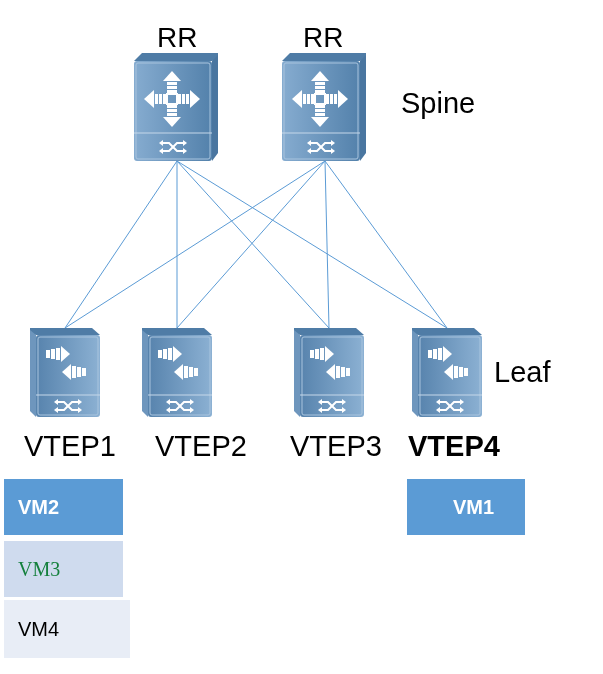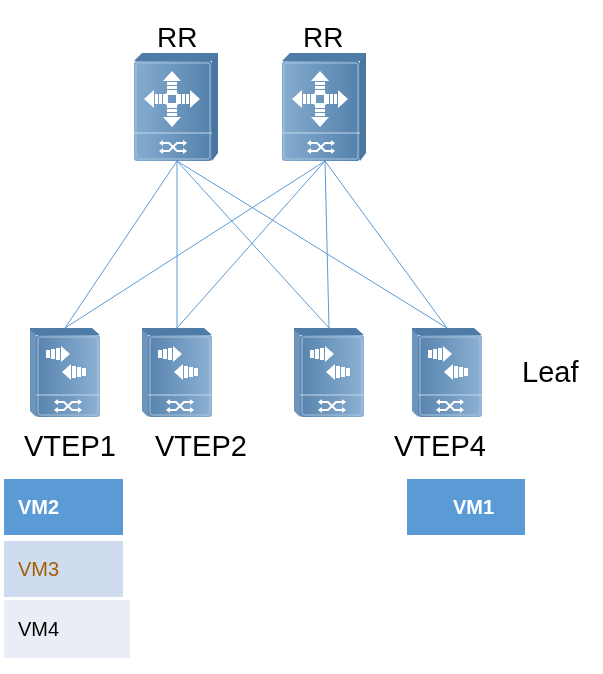--- a/index.html
+++ b/index.html
@@ -6,21 +6,21 @@
     body { width: 603px; height: 674px; position: relative; overflow: hidden;
            font-family: "Liberation Sans", "DejaVu Sans", sans-serif; }
     #stage { position: absolute; left: 0; top: 0; width: 603px; height: 674px; }
     .lbl { position: absolute; color: #000; white-space: nowrap; line-height: 1; }
     .rr { font-size: 28px; }
     .tier { font-size: 29px; }
     .vtep { font-size: 29px; }
     .vm-cell { position: absolute; box-sizing: border-box; font-size: 20px;
                display: flex; align-items: center; padding-left: 14px; line-height: 1; }
     .vm-cell.hdr { background: #5b9bd5; color: #ffffff; font-weight: bold; }
-    .vm-cell.r1 { background: #cfdbee; color: #a16207; }
+    .vm-cell.r1 { background: #cfdbee; color: #15803d; font-family: Liberation Serif, serif; }
     .vm-cell.r2 { background: #e8edf6; color: #000000; }
   </style>
 </head>
 <body>
 
 <div id="stage">
   <svg id="svg" width="603" height="674" viewBox="0 0 603 674" xmlns="http://www.w3.org/2000/svg" style="position:absolute;left:0;top:0;">
     <defs>
       <linearGradient id="spineFace" x1="0" y1="0" x2="1" y2="0">
         <stop offset="0" stop-color="#86acd0"></stop>
@@ -141,25 +141,27 @@
           <line x1="418" y1="395" x2="482" y2="395" stroke="#c6d8ea" stroke-width="1.2"></line>
           <use href="#leafGlyph" x="428" y="346"></use>
           <use href="#crossGlyph" x="450" y="406"></use>
         </g>
       </g>
   </svg>
 
   <div class="lbl rr" id="lbl-spine1" style="left:157px;top:24px;">RR</div>
   <div class="lbl rr" id="lbl-spine2" style="left:303px;top:24px;">RR</div>
 
-  <div class="lbl tier" style="left:522px;top:358px;">Leaf</div>
+  <div class="lbl tier" style="left:401px;top:89px;">Spine</div>
+  <div class="lbl tier" style="left:494px;top:358px;">Leaf</div>
 
   <div class="lbl vtep" style="left:24px;top:432px;">VTEP1</div>
   <div class="lbl vtep" style="left:155px;top:432px;">VTEP2</div>
-  <div class="lbl vtep" style="left:394px;top:432px;">VTEP4</div>
+  <div class="lbl vtep" style="left:290px;top:432px;">VTEP3</div>
+  <div class="lbl vtep" style="left:408px;top:432px;font-weight:bold;">VTEP4</div>
 
   <div>
     <div class="vm-cell hdr" style="left:4px;top:479px;width:119px;height:56px;">VM2</div>
     <div class="vm-cell r1" style="left:4px;top:541px;width:119px;height:56px;">VM3</div>
     <div class="vm-cell r2" style="left:4px;top:600px;width:126px;height:58px;">VM4</div>
   </div>
 
   <div>
     <div class="vm-cell hdr" style="left:407px;top:479px;width:118px;height:56px;padding-left:46px;">VM1</div>
   </div>

